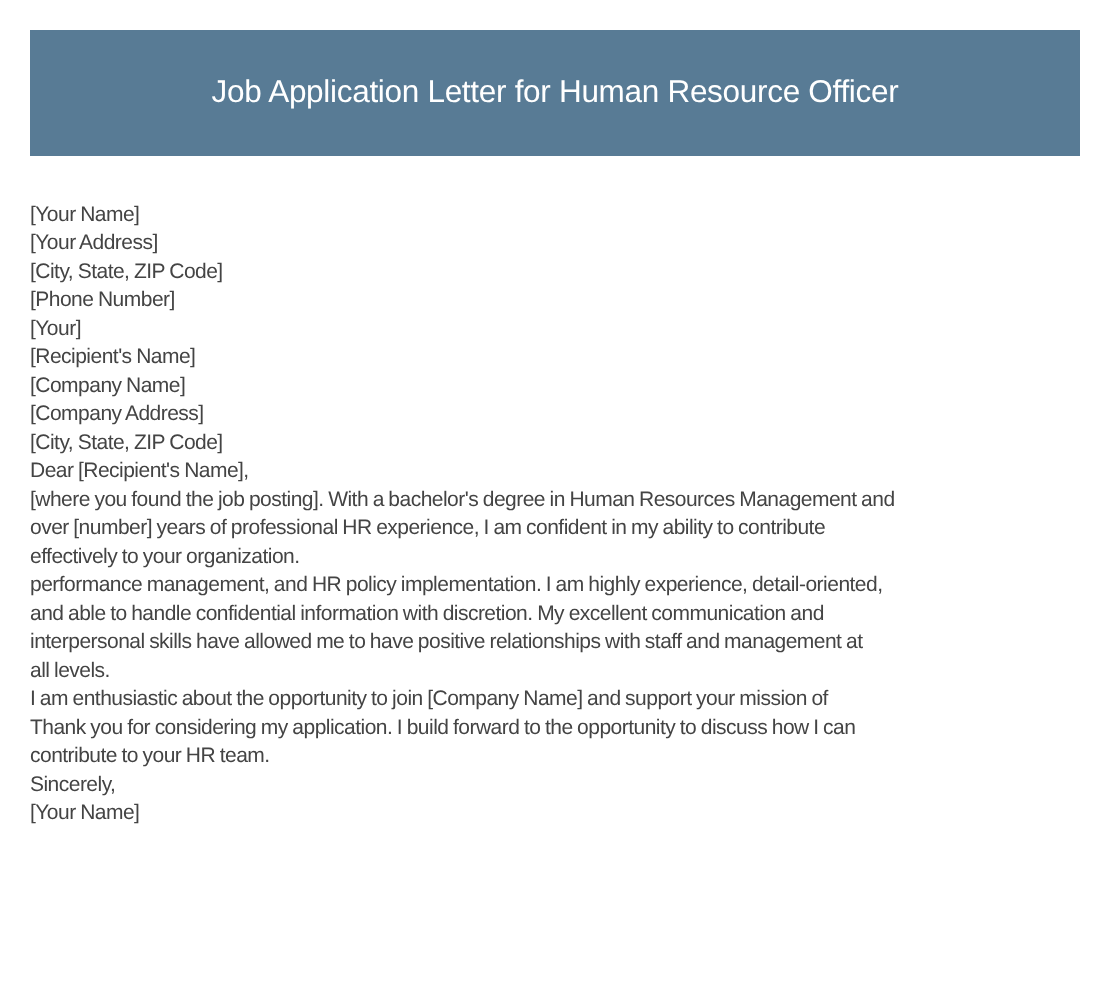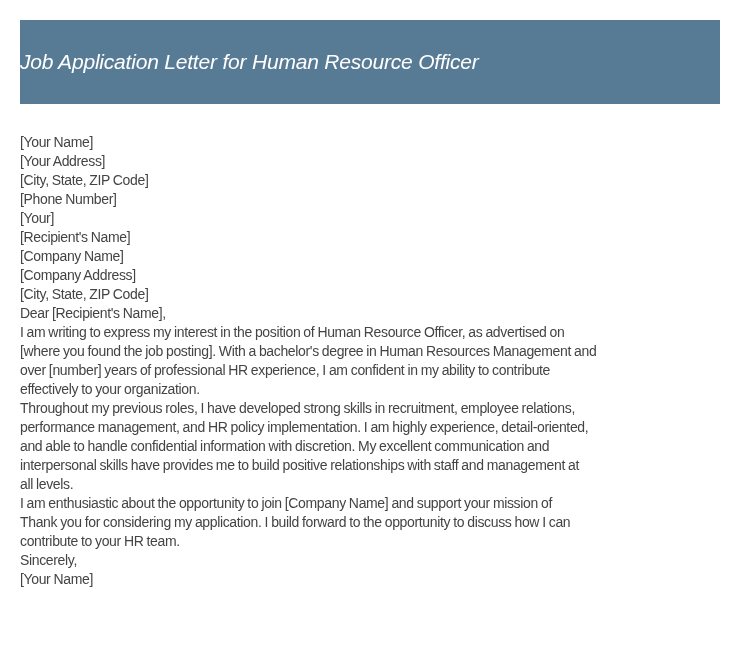--- a/index.html
+++ b/index.html
@@ -16,22 +16,21 @@
     }
     .banner {
       position: absolute;
       left: 20px;
       top: 20px;
       width: 700px;
       height: 84px;
       background: #587b95;
       display: flex;
       align-items: center;
-      justify-content: flex-start;
-      font-style: italic;
+      justify-content: center;
     }
     .banner-title {
       color: #ffffff;
       font-size: 21px;
       font-family: "Liberation Sans", sans-serif;
       letter-spacing: -0.2px;
     }
     .letter {
       position: absolute;
       left: 20px;
@@ -65,31 +64,29 @@
   <span class="line">[City, State, ZIP Code]</span>
   <span class="line">[Phone Number]</span>
   <span class="line">[Your]</span>
   <span class="line">[Recipient's Name]</span>
   <span class="line">[Company Name]</span>
   <span class="line">[Company Address]</span>
   <span class="line">[City, State, ZIP Code]</span>
   <span class="line">Dear [Recipient's Name],</span>
 
   <div class="para">
-    <span class="line">I am writing to express my interest in the position of Human Resource Officer, as advertised on</span>
     <span class="line">[where you found the job posting]. With a bachelor's degree in Human Resources Management and</span>
     <span class="line">over [number] years of professional HR experience, I am confident in my ability to contribute</span>
     <span class="line">effectively to your organization.</span>
   </div>
 
   <div class="para">
-    <span class="line">Throughout my previous roles, I have developed strong skills in recruitment, employee relations,</span>
     <span class="line">performance management, and HR policy implementation. I am highly experience, detail-oriented,</span>
     <span class="line">and able to handle confidential information with discretion. My excellent communication and</span>
-    <span class="line">interpersonal skills have provides me to build positive relationships with staff and management at</span>
+    <span class="line">interpersonal skills have allowed me to have positive relationships with staff and management at</span>
     <span class="line">all levels.</span>
   </div>
 
   <div class="para">
     <span class="line">I am enthusiastic about the opportunity to join [Company Name] and support your mission of</span>
   </div>
 
   <div class="para">
     <span class="line">Thank you for considering my application. I build forward to the opportunity to discuss how I can</span>
     <span class="line">contribute to your HR team.</span>

